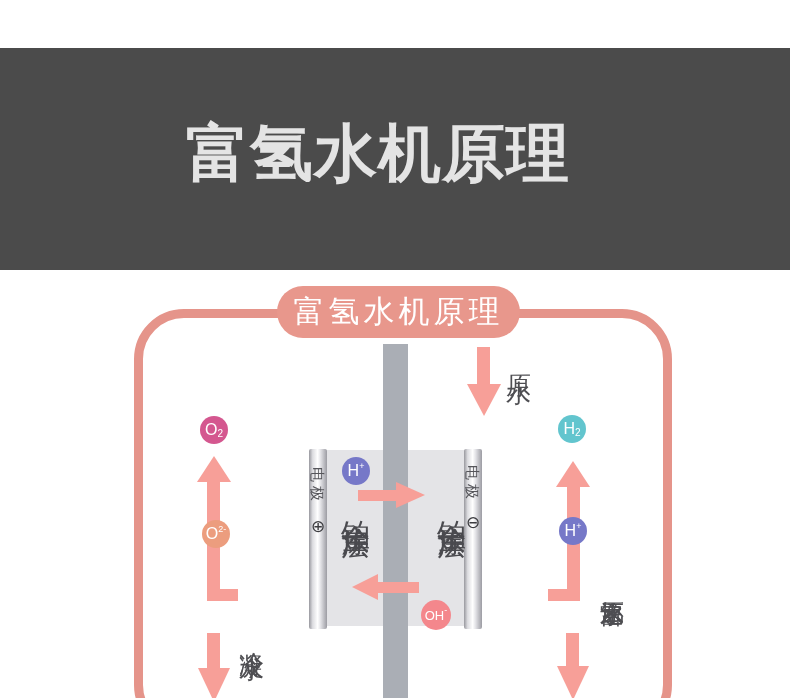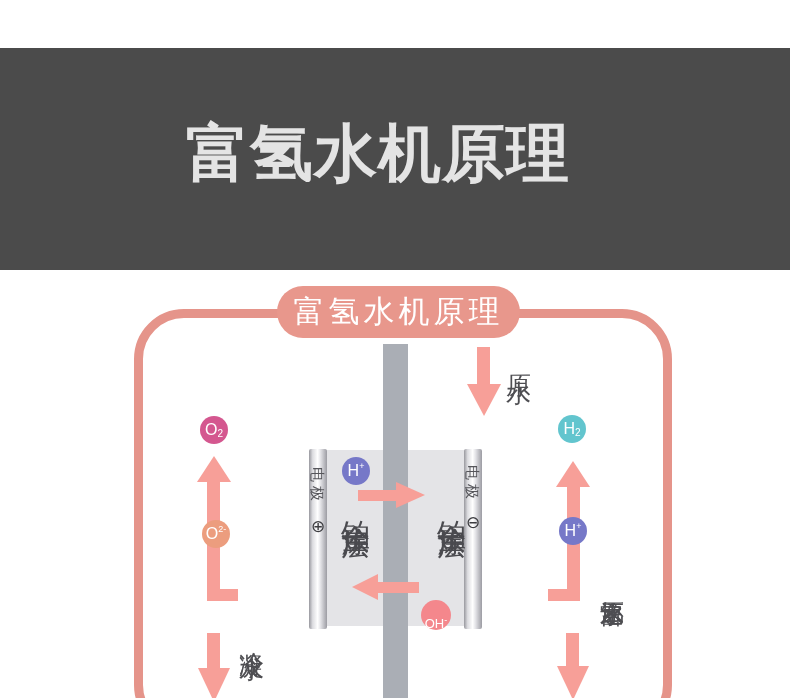--- a/index.html
+++ b/index.html
@@ -72,21 +72,21 @@
     display:flex;align-items:center;justify-content:center;color:#ffffff;
     font-size:16px;line-height:1;font-weight:400;
   }
   .particle .p-sup{font-size:9px;display:inline-block;transform:translateY(-5px);}
   .particle .p-sub{font-size:10px;display:inline-block;transform:translateY(4px);}
   .particle.o2{left:200px;top:368px;background:#d4578f;}
   .particle.h2{left:558px;top:367px;background:#62c5ce;}
   .particle.hplus-l{left:342px;top:409px;background:#7678c8;}
   .particle.hplus-r{left:559px;top:469px;background:#7678c8;}
   .particle.o2minus{left:202px;top:472px;background:#ec9d7e;}
-  .particle.ohminus{left:421px;top:552px;width:30px;height:30px;background:#f4878c;font-size:13px;align-items:flex-end;}
+  .particle.ohminus{left:421px;top:552px;width:30px;height:30px;background:#f4878c;font-size:13px;}
   
   .flow-label{
     position:absolute;writing-mode:vertical-rl;text-orientation:upright;
     color:#4e4e52;z-index:3;font-weight:300;
   }
   .flow-label.raw{left:503px;top:307px;font-size:25px;letter-spacing:5px;}
   .flow-label.cond{left:236px;top:584px;font-size:25px;letter-spacing:2px;}
   .flow-label.rich{left:596px;top:535px;font-size:24px;letter-spacing:0px;}
 </style>
 </head>

